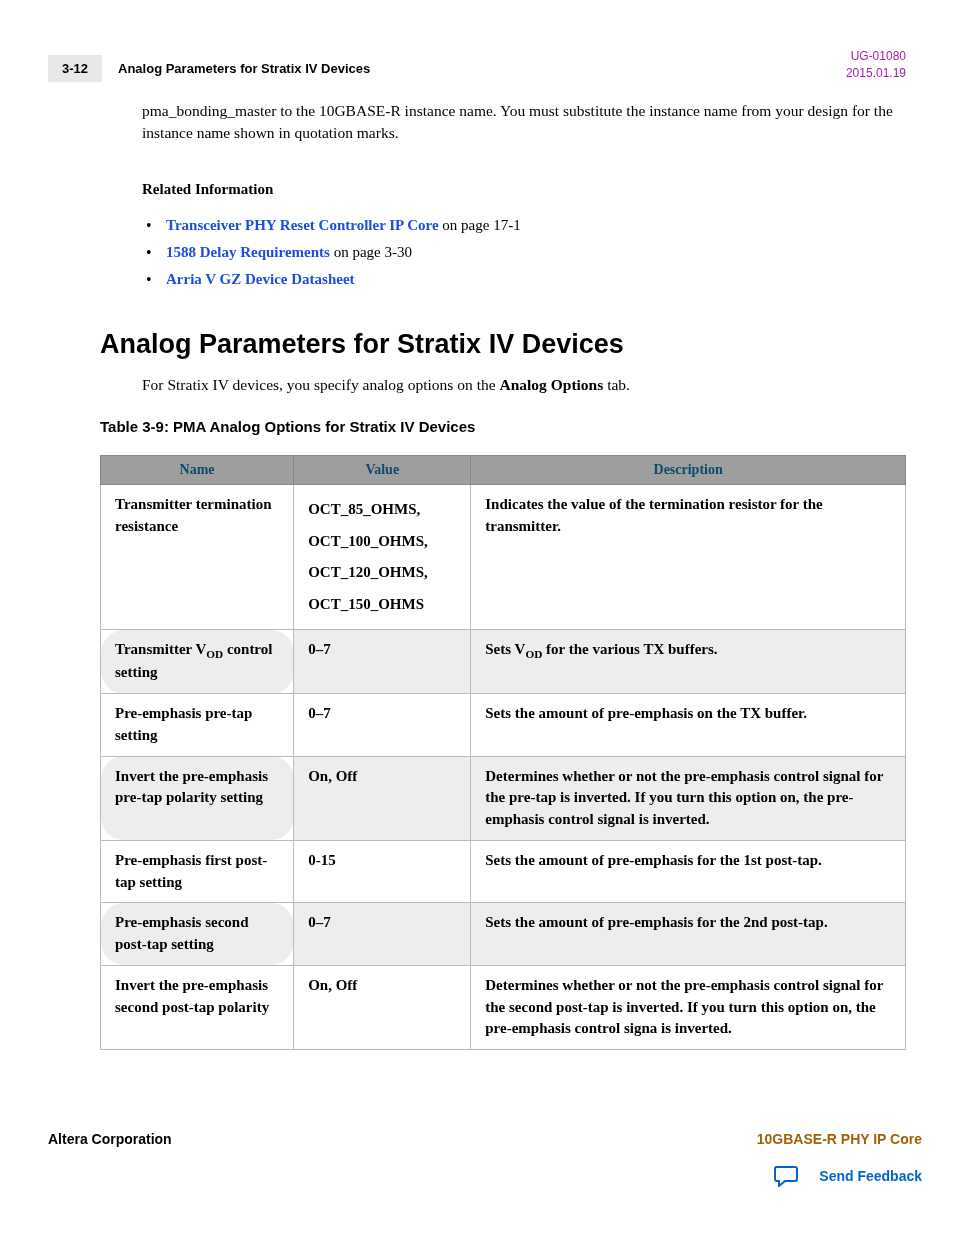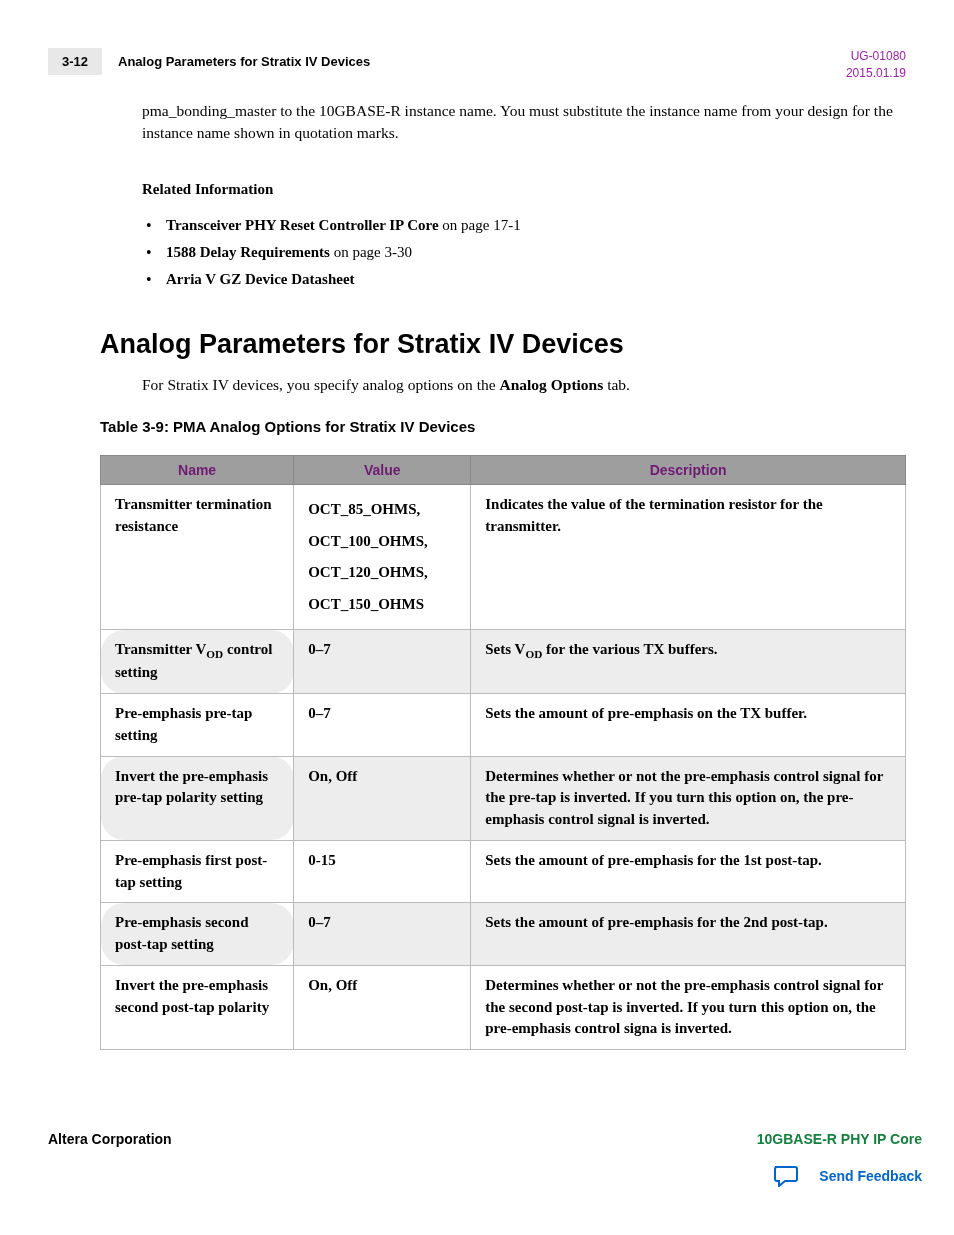--- a/index.html
+++ b/index.html
@@ -9,21 +9,21 @@
     background: #fff;
     font-family: Georgia, 'Times New Roman', serif;
     color: #000;
     position: relative;
     padding: 48px 48px 48px 48px;
   }
   .sans { font-family: 'Segoe UI', 'Helvetica Neue', Arial, sans-serif; }
   .header {
     display: flex;
     justify-content: space-between;
-    align-items: flex-start;
+    align-items: flex-end;
     margin-bottom: 18px;
   }
   .header-left { display: flex; align-items: center; gap: 16px; }
   .page-num-box {
     background: #e8e8e8;
     padding: 6px 14px;
     font-weight: 700;
     font-size: 13px;
   }
   .header-title {
@@ -54,21 +54,21 @@
     padding-left: 24px;
     position: relative;
   }
   .related-list li::before {
     content: "•";
     position: absolute;
     left: 4px;
     font-size: 16px;
     color: #000;
   }
-  a.link { color: #000000; text-decoration: none; font-weight: 700; }
+  a.link { color: #1d4ed8; text-decoration: none; font-weight: 700; }
   .h1 {
     font-size: 27px;
     font-weight: 700;
     margin-bottom: 14px;
     margin-left: 52px;
   }
   .intro-text {
     font-size: 15.5px;
     line-height: 1.45;
     margin-left: 94px;
@@ -81,26 +81,26 @@
     margin-bottom: 20px;
   }
   table {
     width: calc(100% - 52px);
     margin-left: 52px;
     border-collapse: collapse;
     font-size: 15px;
   }
   thead th {
     background: #9e9e9e;
-    color: #701a75;
+    color: #0c4a6e;
     font-weight: 700;
     padding: 6px 10px;
     text-align: center;
     border: 1px solid #888;
-    font-family: Liberation Sans, sans-serif;
+    font-family: Liberation Serif, serif;
     font-size: 14px;
   }
   tbody td {
     border: 1px solid #bbb;
     padding: 9px 14px;
     vertical-align: top;
     line-height: 1.45;
   }
   tbody tr:nth-child(even) td { background: #ededed; }
   .col-name { width: 24%; font-weight: 700; border-radius: 23px; }
@@ -115,21 +115,21 @@
     right: 32px;
   }
   .footer-top {
     display: flex;
     justify-content: space-between;
     align-items: center;
     font-size: 14px;
     font-weight: 700;
     margin-bottom: 18px;
   }
-  .footer-link { color: #15803d; }
+  .footer-link { color: #a16207; }
   .feedback {
     display: flex;
     justify-content: flex-end;
     align-items: center;
     gap: 8px;
   }
   .feedback-icon svg { display: block; }
   .feedback-text { color: #0066cc; font-weight: 700; font-size: 14px; margin-left: 12px; }
 </style>
 </head>

